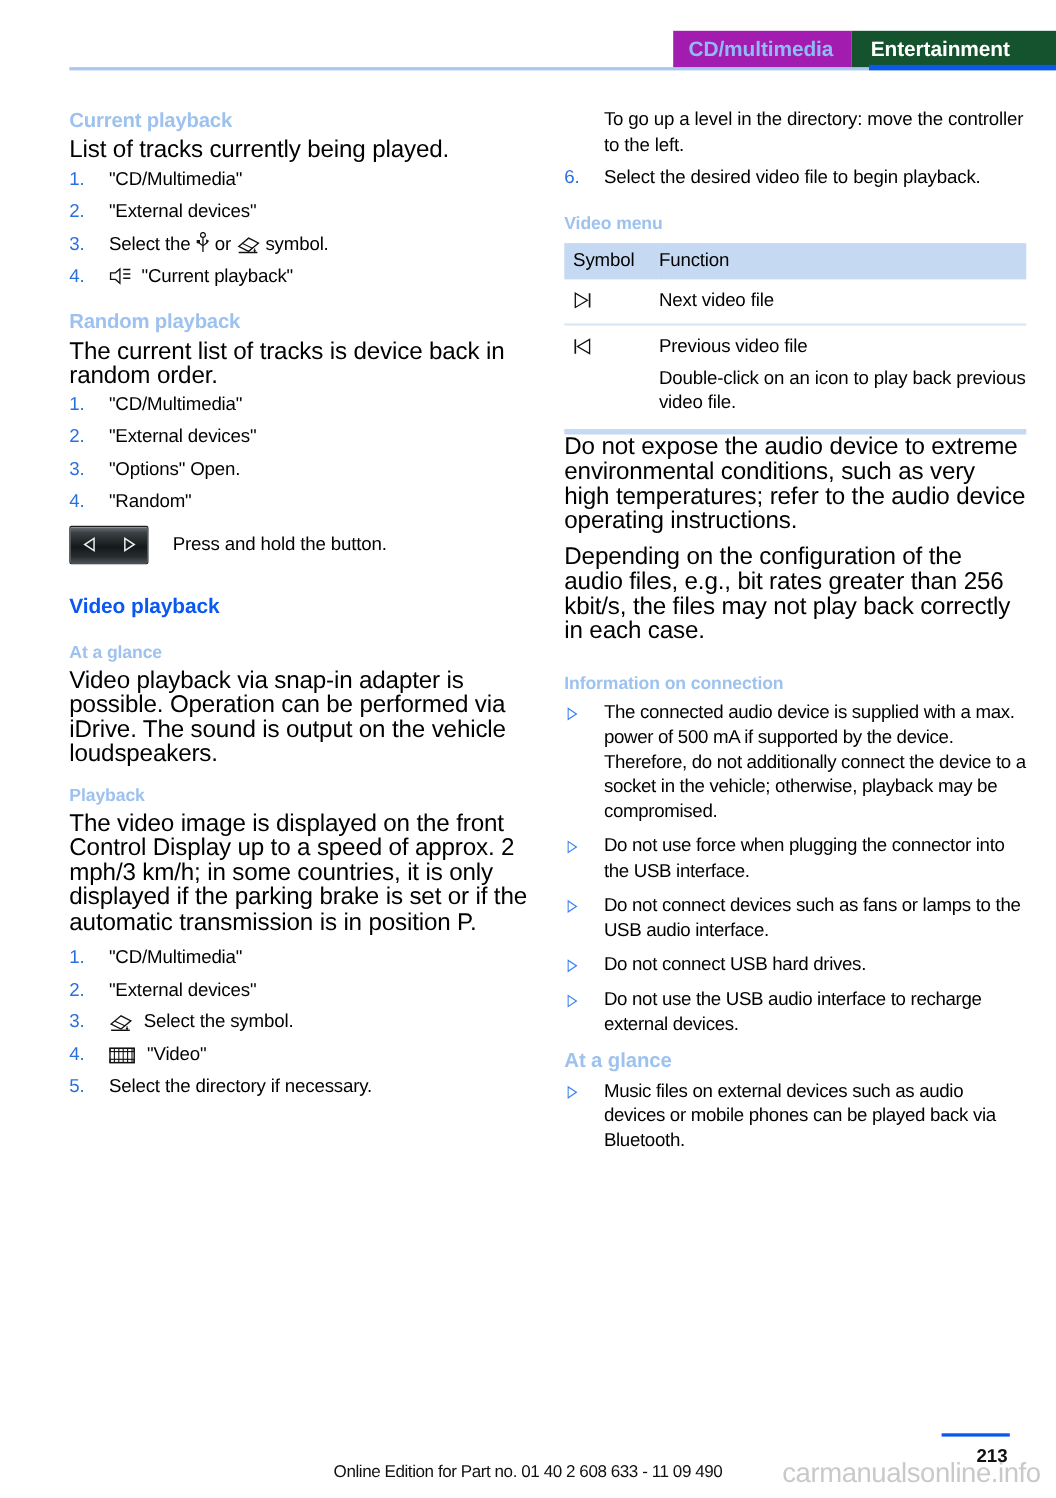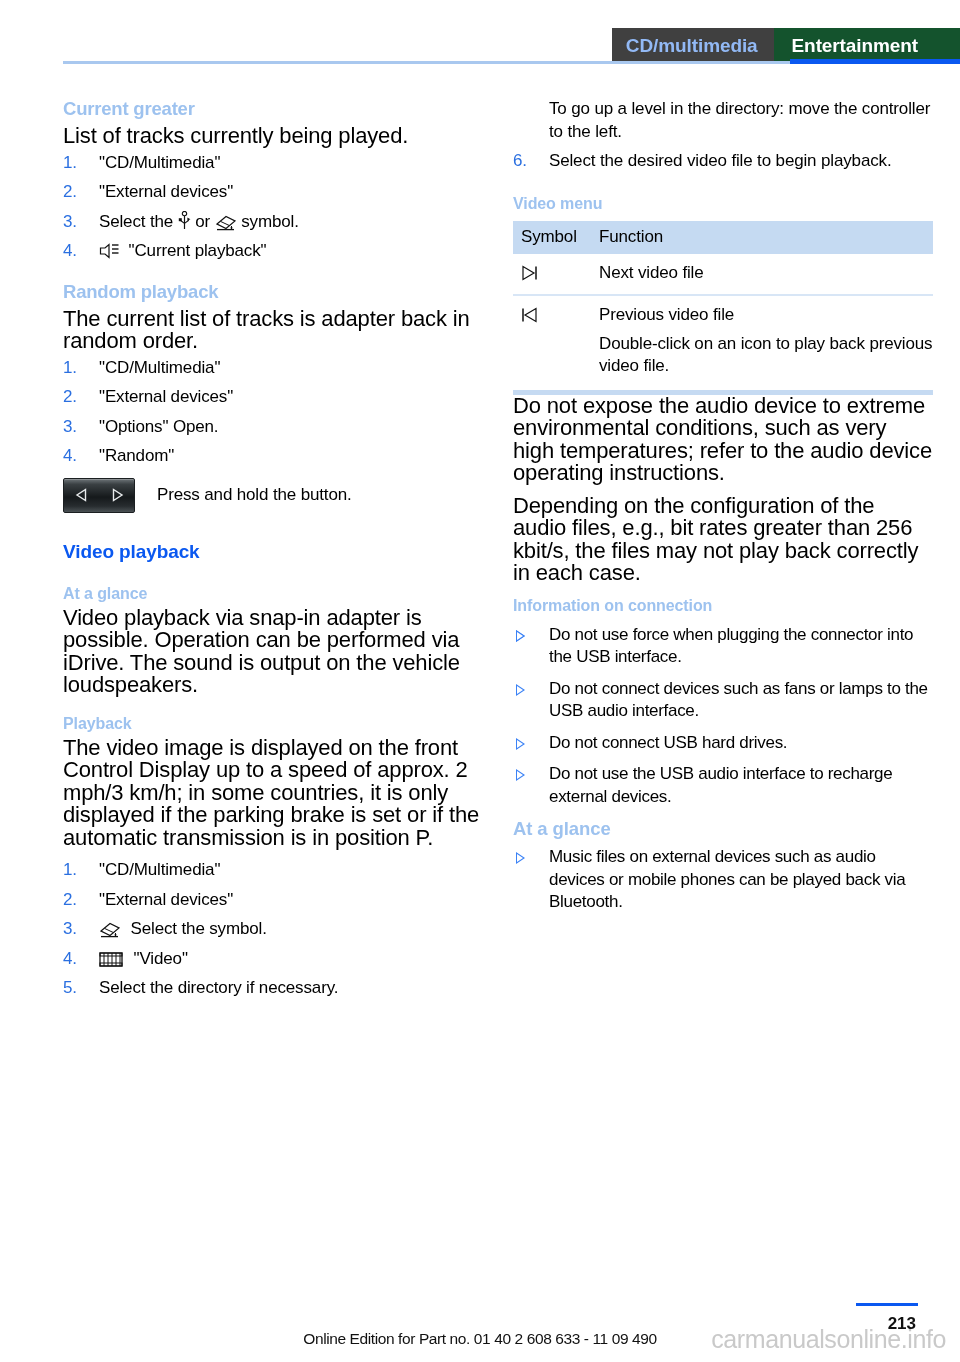--- a/index.html
+++ b/index.html
@@ -31,21 +31,21 @@
     align-items: stretch;
     height: 34px;
   }
   .tab-inactive {
     color: #92b9f5;
     font-size: 19px;
     font-weight: bold;
     padding: 2px 16px 0 14px;
     display: flex;
     align-items: center;
-    background: #404040;
+    background: #a21caf;
     letter-spacing: -0.1px;
   }
   .tab-active {
     background: #14532d;
     color: #ffffff;
     font-size: 19px;
     font-weight: bold;
     padding: 2px 42px 0 18px;
     display: flex;
     align-items: center;
@@ -292,21 +292,21 @@
   <div class="header-tabs">
     <div class="tab-inactive">CD/multimedia</div>
     <div class="tab-active">Entertainment</div>
   </div>
   <div class="header-rule"></div>
   <div class="header-rule-blue"></div>
 </div>
 
 <div class="col col-left">
 
-  <h2 class="sub">Current greater</h2>
+  <h2 class="sub">Current playback</h2>
   <p class="body tight">List of tracks currently being played.</p>
 
   <ol class="numlist">
     <li>
       <span class="num">1.</span>
       <span>"CD/Multimedia"</span>
     </li>
     <li>
       <span class="num">2.</span>
       <span>"External devices"</span>
@@ -344,21 +344,21 @@
           <line x1="13" y1="3" x2="19.5" y2="3" stroke="#111" stroke-width="1.4"></line>
           <line x1="13" y1="7" x2="19.5" y2="7" stroke="#111" stroke-width="1.4"></line>
           <line x1="13" y1="11" x2="19.5" y2="11" stroke="#111" stroke-width="1.4"></line>
         </svg>
       </span>
       <span>"Current playback"</span>
     </li>
   </ol>
 
   <h2 class="sub" style="margin-top:18px">Random playback</h2>
-  <p class="body tight">The current list of tracks is adapter back in random order.</p>
+  <p class="body tight">The current list of tracks is device back in random order.</p>
 
   <ol class="numlist">
     <li>
       <span class="num">1.</span>
       <span>"CD/Multimedia"</span>
     </li>
     <li>
       <span class="num">2.</span>
       <span>"External devices"</span>
     </li>
@@ -482,24 +482,25 @@
           <span class="row-note">Double-click on an icon to play back previous video file.</span>
         </td>
       </tr>
     </tbody>
   </table>
   <div class="table-endrule"></div>
 
   <p class="body">Do not expose the audio device to extreme environmental conditions, such as very high temperatures; refer to the audio device operating instructions.</p>
   <p class="body">Depending on the configuration of the audio files, e.g., bit rates greater than 256 kbit/s, the files may not play back correctly in each case.</p>
 
-  <h3 class="minor" style="margin-top:12px;margin-bottom:6px">Information on connection</h3>
+  <h3 class="minor" style="margin-top:28px;margin-bottom:6px">Information on connection</h3>
   <ul class="trilist">
     <li>
       <span class="tri"></span>
+      <span>The connected audio device is supplied with a max. power of 500 mA if supported by the device. Therefore, do not additionally connect the device to a socket in the vehicle; otherwise, playback may be compromised.</span>
     </li>
     <li>
       <span class="tri"></span>
       <span>Do not use force when plugging the connector into the USB interface.</span>
     </li>
     <li>
       <span class="tri"></span>
       <span>Do not connect devices such as fans or lamps to the USB audio interface.</span>
     </li>
     <li>

